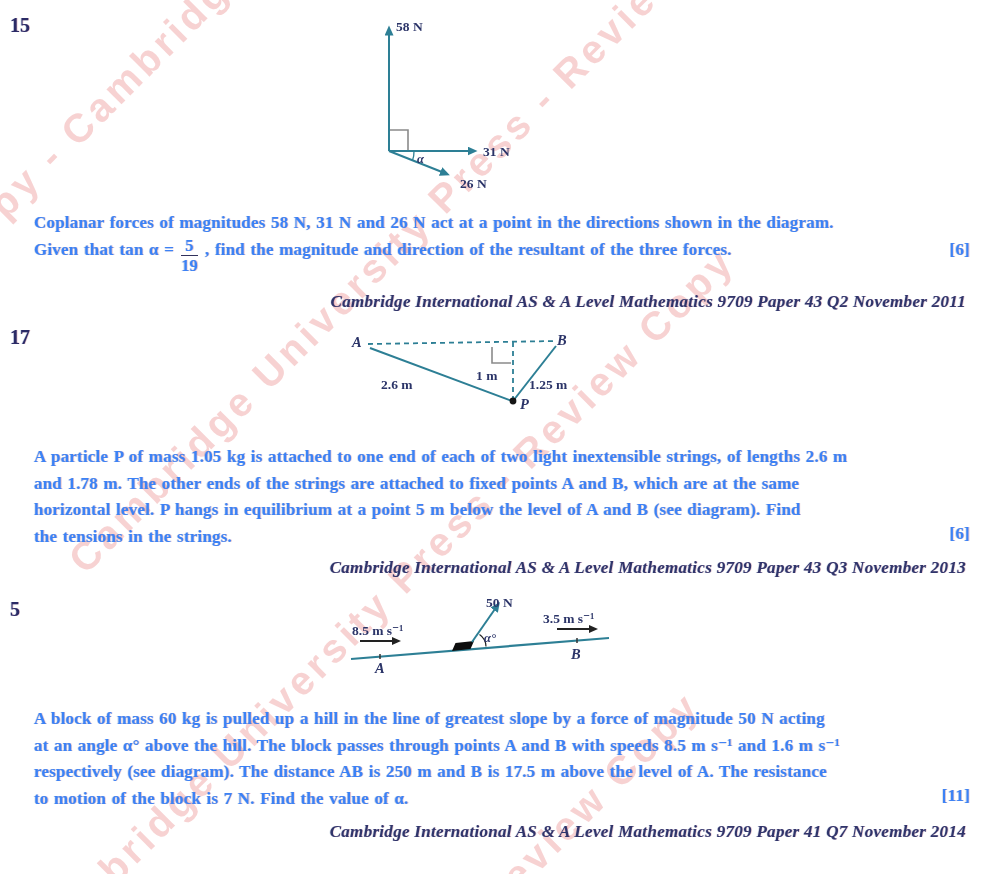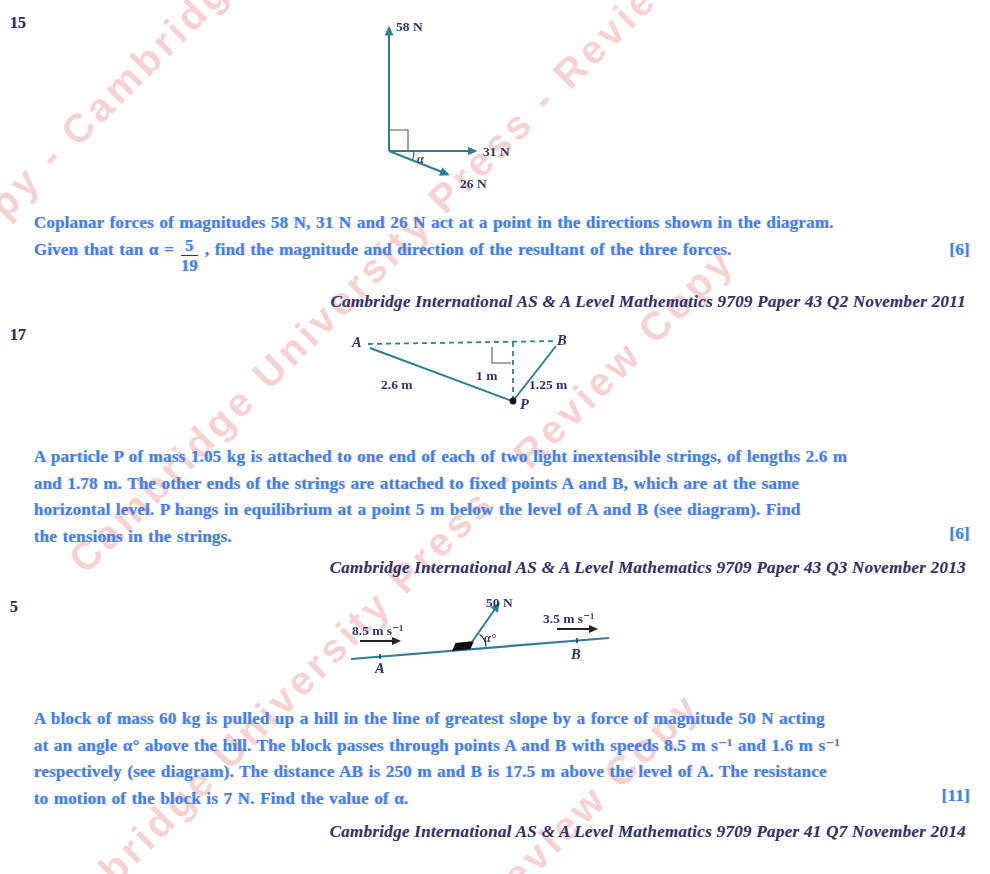--- a/index.html
+++ b/index.html
@@ -10,21 +10,21 @@
   
   .wm{
     position:absolute;white-space:nowrap;pointer-events:none;
     font-family:"Liberation Sans","DejaVu Sans",sans-serif;
     font-weight:700;font-size:40px;letter-spacing:4px;
     color:rgba(232,131,131,0.36);
     transform:rotate(-45deg);transform-origin:0 0;
   }
   
   .qnum{
-    position:absolute;left:10px;font-size:16px;font-weight:700;color:#2b2b66;
+    position:absolute;left:10px;font-size:20px;font-weight:700;color:#2b2b66;
     text-shadow:0.8px 0.3px 0 rgba(160,30,70,0.28), -0.8px -0.3px 0 rgba(30,80,150,0.25);
   }
   
   .para{
     position:absolute;left:34px;width:936px;font-size:17px;line-height:26.5px;
     font-weight:600;letter-spacing:0.2px;word-spacing:1px;color:#3b82f6;
     text-shadow:0.8px 0.3px 0 rgba(160,30,70,0.25), -0.8px -0.3px 0 rgba(30,80,150,0.22);
   }
   .para .ln{white-space:nowrap;}
   .mark{font-weight:700;}

